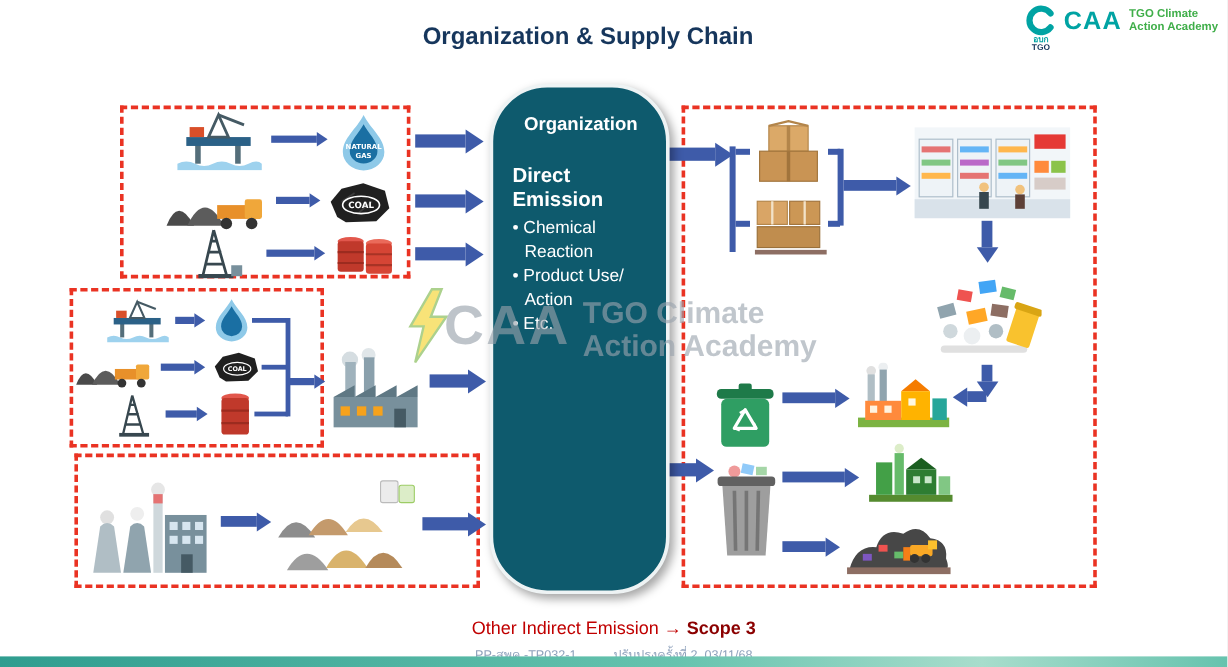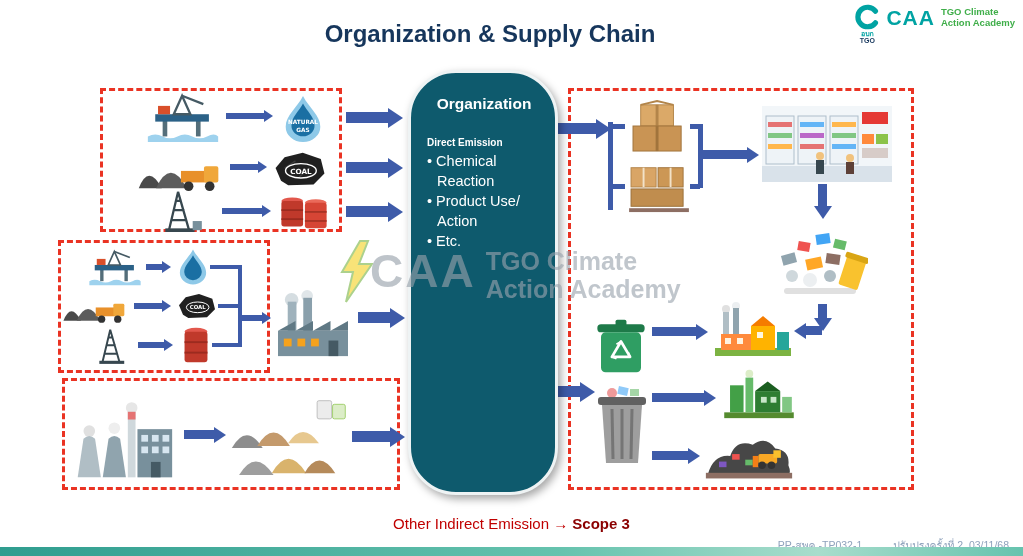--- a/index.html
+++ b/index.html
@@ -1,33 +1,33 @@
 <!DOCTYPE html>
 <html><head>
 <meta charset="utf-8">
 <style>
   html,body{margin:0;padding:0;background:#e9e9e9;}
   .slide{position:relative;width:1023px;height:556px;background:#ffffff;overflow:hidden;
          font-family:"Liberation Sans","DejaVu Sans",sans-serif;}
   .abs{position:absolute;}
-  .title{left:250px;top:20px;width:480px;text-align:center;font-size:24px;font-weight:bold;color:#16365c;}
+  .title{left:250px;top:20px;width:480px;text-align:center;font-size:20px;font-weight:bold;color:#16365c;}
   
   .logo{right:8px;top:4px;display:flex;align-items:flex-start;gap:6px;}
   .cmark{display:flex;flex-direction:column;align-items:center;line-height:1;}
   .cmark .sub1{font-size:7px;color:#00a3a3;font-weight:bold;}
   .cmark .sub2{font-size:7px;color:#16365c;font-weight:bold;}
   .caa-big{font-size:21px;font-weight:bold;color:#00a3a3;letter-spacing:1px;margin-top:2px;}
   .org-lines{display:flex;flex-direction:column;line-height:1.15;margin-top:3px;}
   .org-lines span{font-size:9.5px;font-weight:bold;color:#3fae49;}
   
   .capsule{left:408px;top:70px;width:150px;height:425px;background:#0e5a6d;border:3px solid #eef3f4;
            border-radius:48px;box-shadow:3px 4px 8px rgba(0,0,0,.35);color:#fff;box-sizing:border-box;
            padding:22px 14px 0 16px;z-index:8;}
   .cap-head{text-align:center;font-size:15.5px;font-weight:bold;margin-bottom:24px;}
-  .cap-sub{font-size:10px;font-weight:bold;margin-bottom:4px;}
+  .cap-sub{font-size:17px;font-weight:bold;margin-bottom:4px;}
   .cap-ul{list-style:none;margin:0;padding:0 14px 0 0;font-size:14.5px;line-height:1.35;}
   .cap-ul li{padding-left:10px;text-indent:-10px;margin-bottom:1px;}
   .cap-ul li::before{content:"• ";}
   
   .dash{border:3px dashed #ea3323;box-sizing:border-box;z-index:2;}
   
   .ar{position:absolute;background:#3e5ba9;z-index:6;}
   .h-sm{height:6px;} .h-md{height:9px;} .h-lg{height:11px;}
   .ar.r::after{content:"";position:absolute;left:100%;top:50%;transform:translateY(-50%);width:0;height:0;
     border-top:8px solid transparent;border-bottom:8px solid transparent;border-left:12px solid #3e5ba9;}
@@ -45,21 +45,21 @@
   svg text{font-family:"DejaVu Sans",sans-serif;}
   
   .wm{left:334px;top:240px;display:flex;align-items:flex-start;z-index:30;pointer-events:none;opacity:.62;}
   .wm-caa{font-size:46px;font-weight:bold;color:#97a1ab;margin:4px 10px 0 -8px;letter-spacing:2px;}
   .wm-lines{display:flex;flex-direction:column;line-height:1.1;margin-top:8px;}
   .wm-lines span{font-size:25px;font-weight:bold;color:#9aa4ae;}
   
   .scope-line{left:0;right:0;top:515px;text-align:center;font-size:15px;z-index:12;}
   .scope-red{color:#c00000;}
   .scope-bold{color:#8b0000;font-weight:bold;margin-top:40px;}
-  .doc-line{left:0;right:0;top:537px;text-align:right;font-size:10.5px;color:#8fa2bc;z-index:12;}
+  .doc-line{left:0;right:0;top:537px;text-align:center;font-size:10.5px;color:#8fa2bc;z-index:12;}
   .doc-line span{margin:0 14px;}
   .teal-bar{left:0;top:547px;width:1023px;height:9px;z-index:12;
     background:linear-gradient(90deg,#2f9d8f,#66c3ae 55%,#a8ddcc 80%,#66c3ae);}
 </style>
 </head>
 <body>
 
 <div class="slide">
 
   <div class="abs title">Organization &amp; Supply Chain</div>

